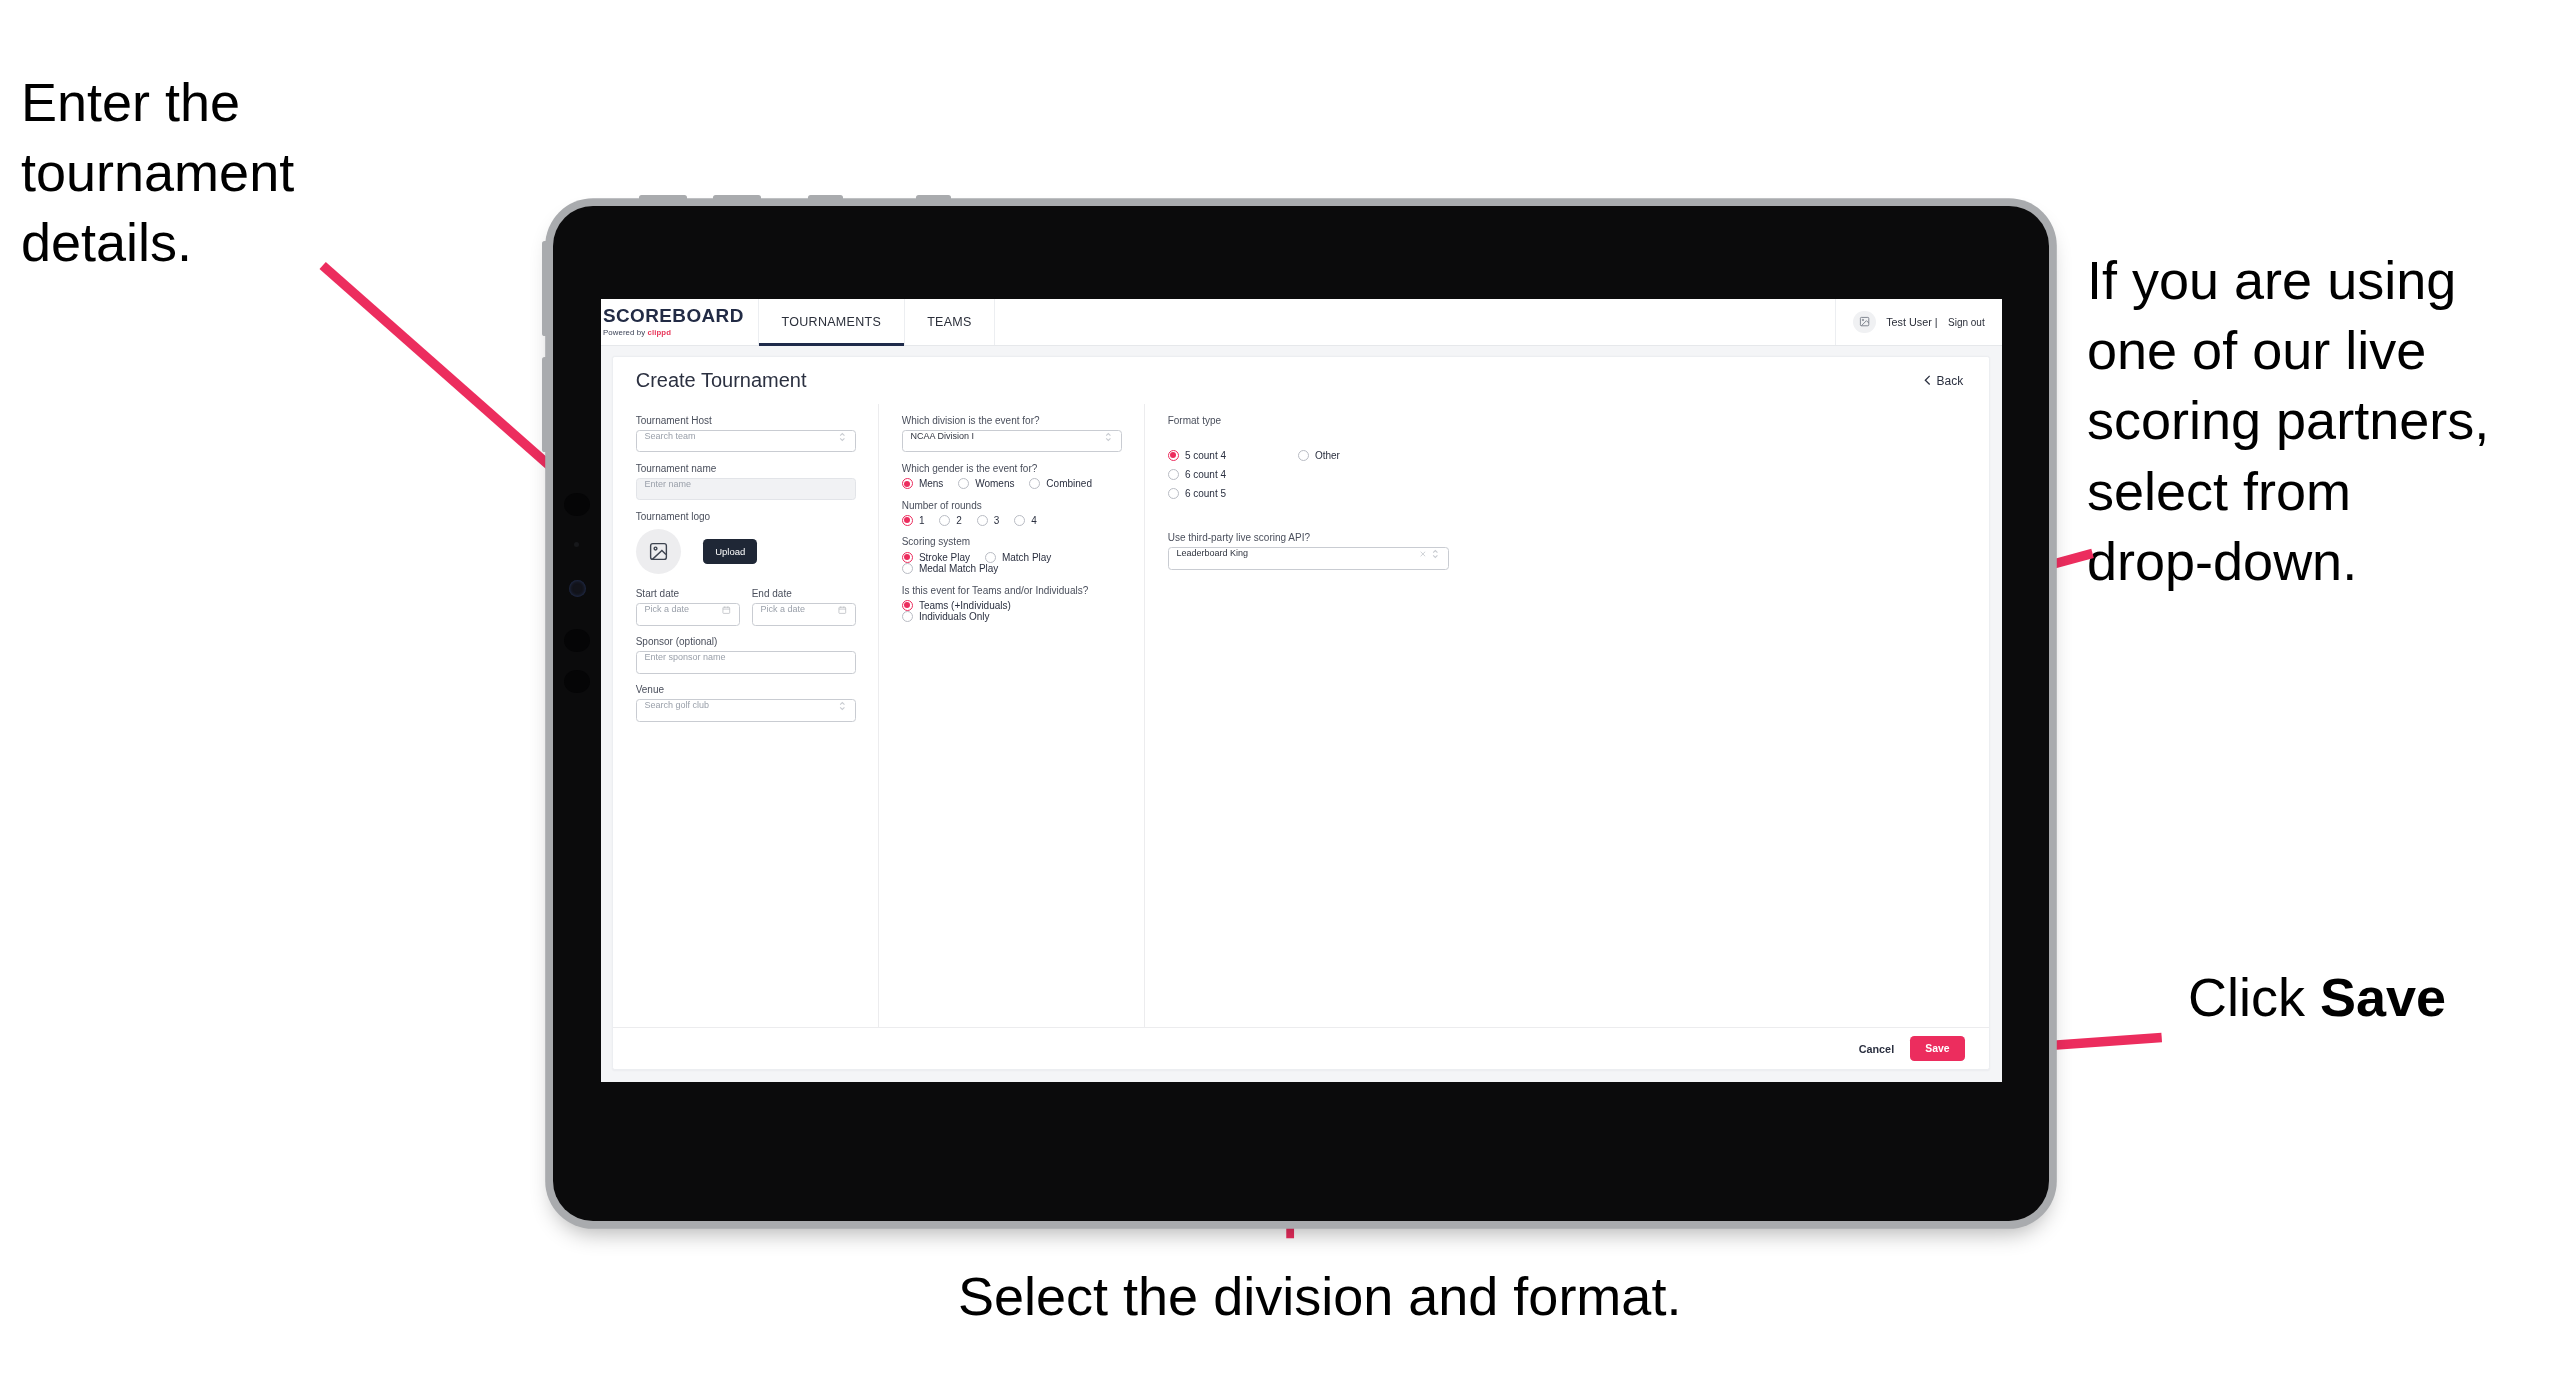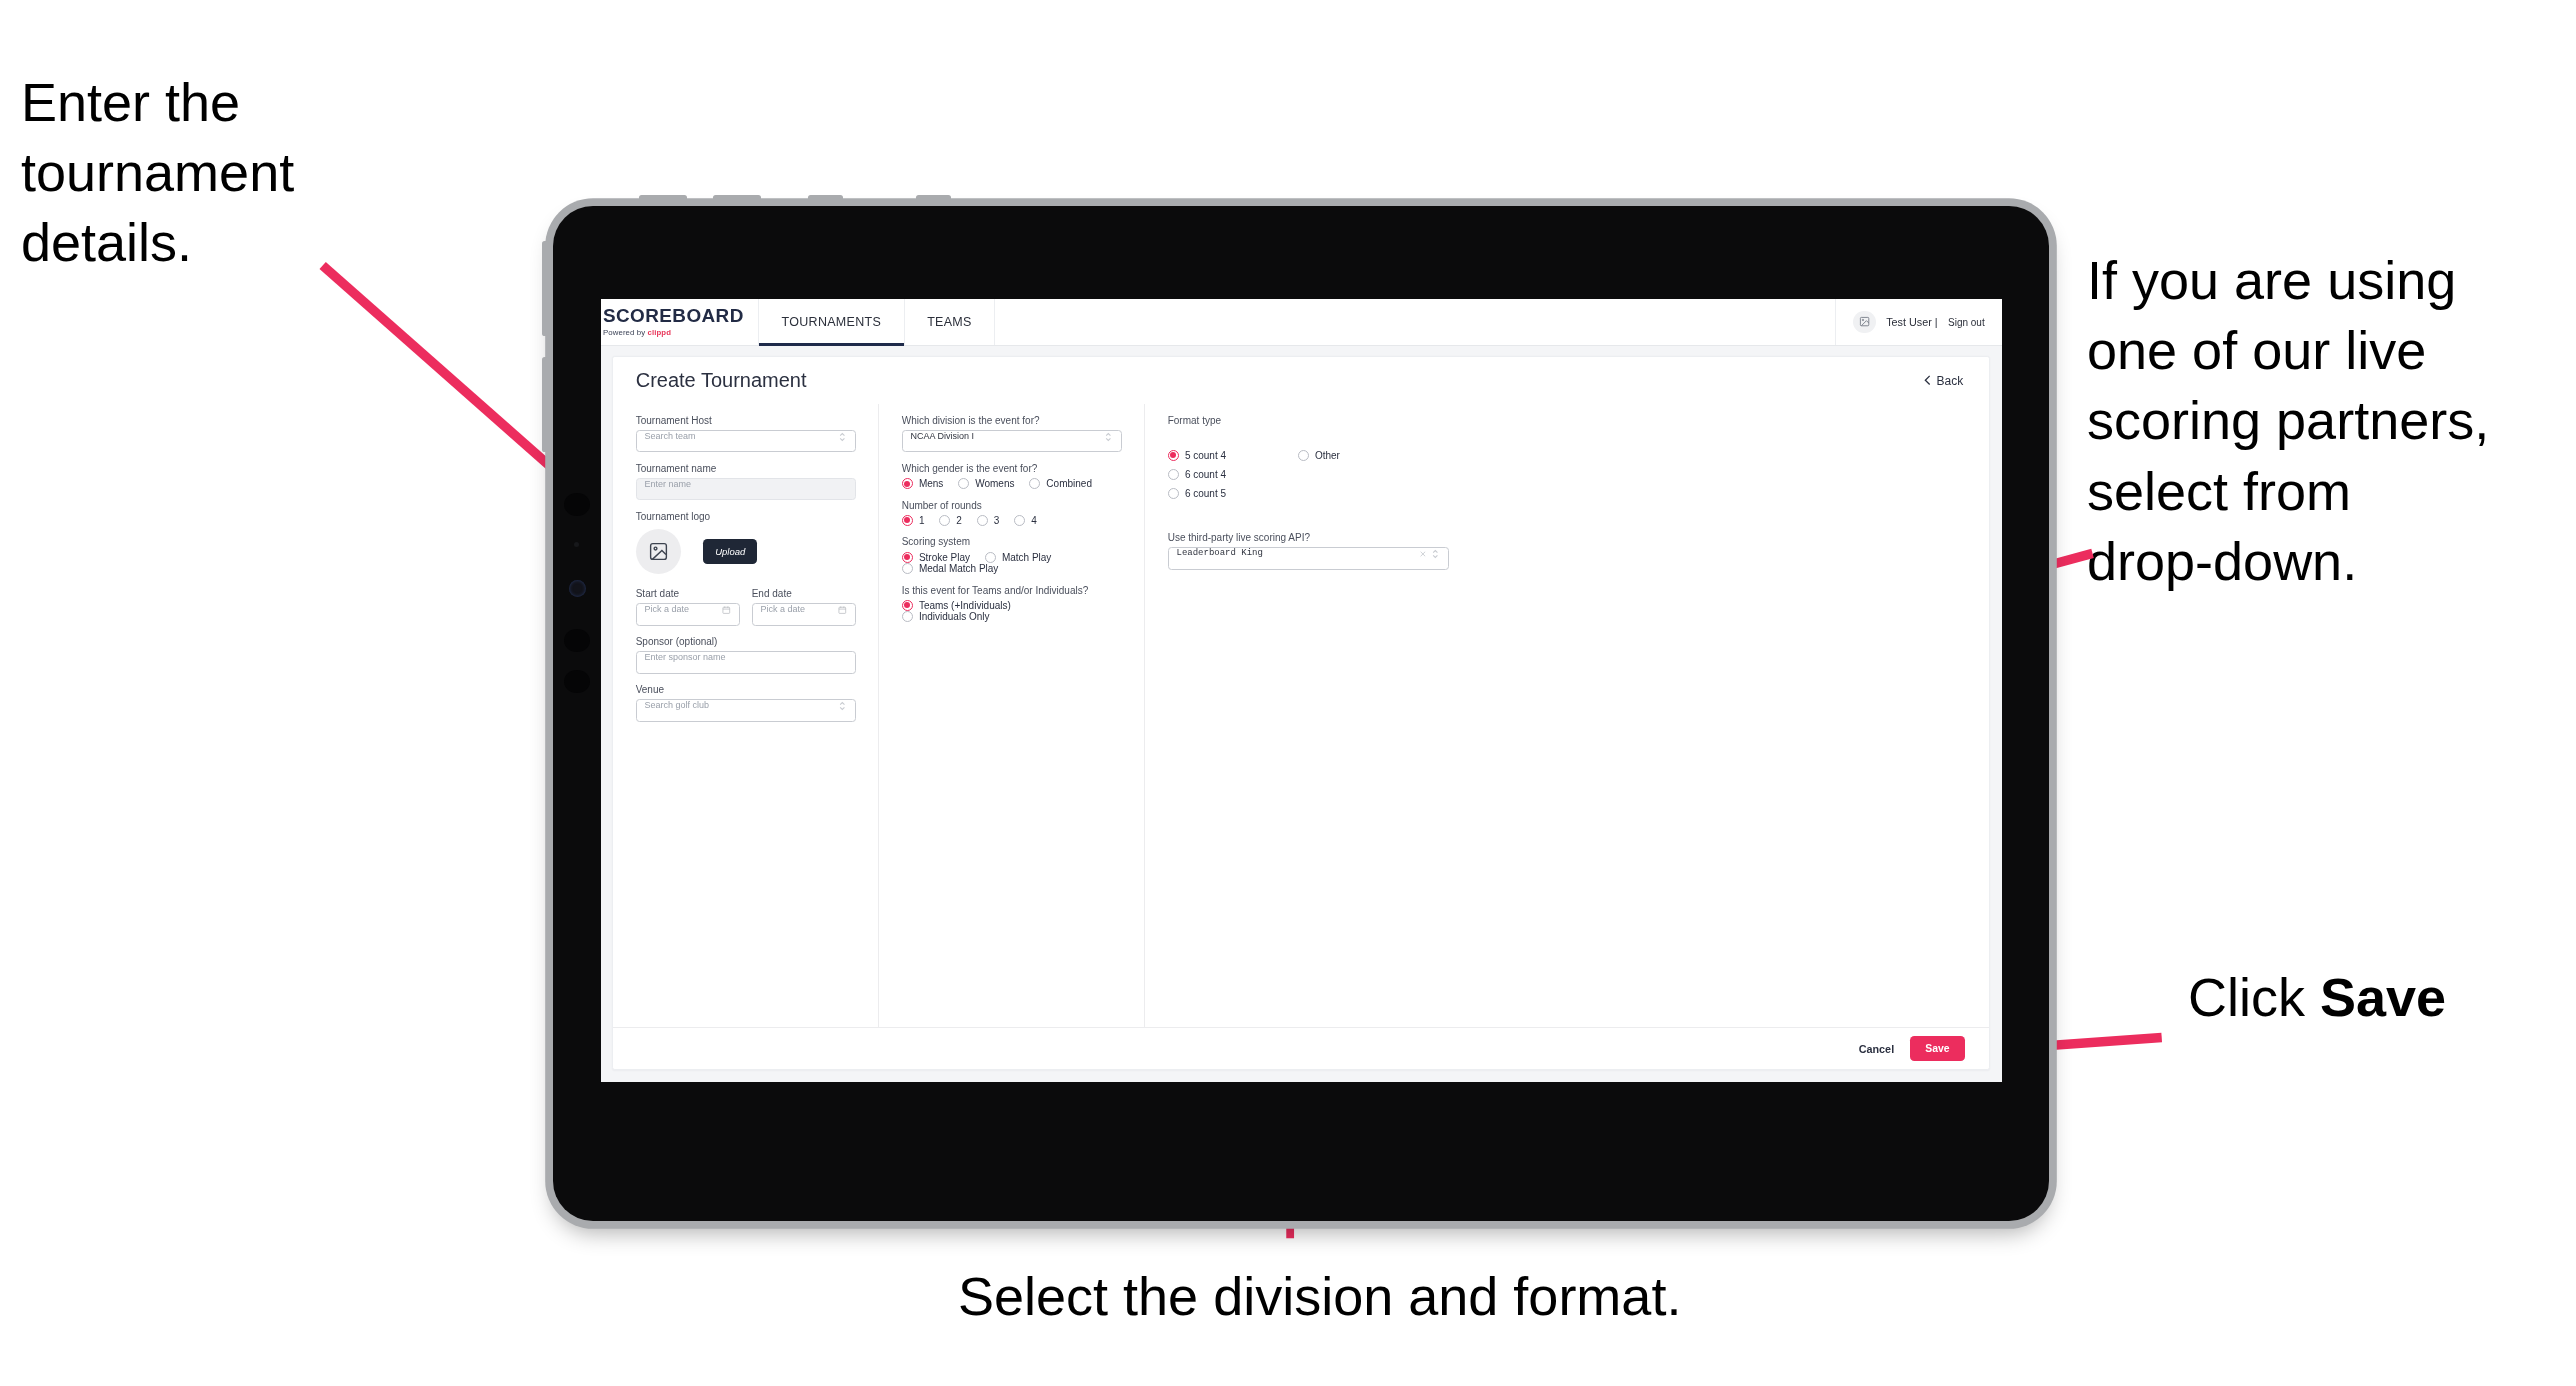--- a/index.html
+++ b/index.html
@@ -175,21 +175,20 @@
   
   #logo-row { display: flex; align-items: center; gap: 22.5px; margin-top: 7px; }
   #logo-circle {
     width: 45px; height: 45px; border-radius: 50%;
     background: #ededef; display: flex; align-items: center; justify-content: center;
   }
   #upload-btn {
     background: #1f2736; color: #fff; border: none; border-radius: 4.3px;
     font-size: 9.5px; padding: 7px 12px; cursor: pointer; font-weight: 500;
     font-family: "Liberation Sans", sans-serif;
-    font-style: italic;
   }
   .ic { display: block; }
 </style>
 </head>
 <body>
 
 <div id="root">
 
   <div class="annot" id="annot-left">Enter the
 tournament
@@ -434,21 +433,21 @@
               </div>
               <div class="c2 radio-col">
                 <div class="radio-item">
                   <span class="radio"></span>
                   <span class="radio-label">Other</span>
                 </div>
               </div>
             </div>
 
             <div class="fld-label" style="margin-top:33px;">Use third-party live scoring API?</div>
-            <div class="input filled" style="max-width:281px;font-family:Liberation Mono, monospace;">
+            <div class="input filled" style="max-width:281px;">
               <span class="ph">Leaderboard King</span>
               <svg class="caret" style="width:7.8px;margin-right:4.3px;" viewBox="0 0 12 12" fill="none" stroke="#8e949e" stroke-width="1.2">
                   <path d="M2.5 2.5l7 7M9.5 2.5l-7 7"></path>
                 </svg>
               <svg class="caret" viewBox="0 0 10 14" fill="none" stroke="#9aa0aa" stroke-width="1.2">
                   <path d="M2.5 5.5L5 3l2.5 2.5M2.5 8.5L5 11l2.5-2.5"></path>
                 </svg>
             </div>
           </div>
         </div>

